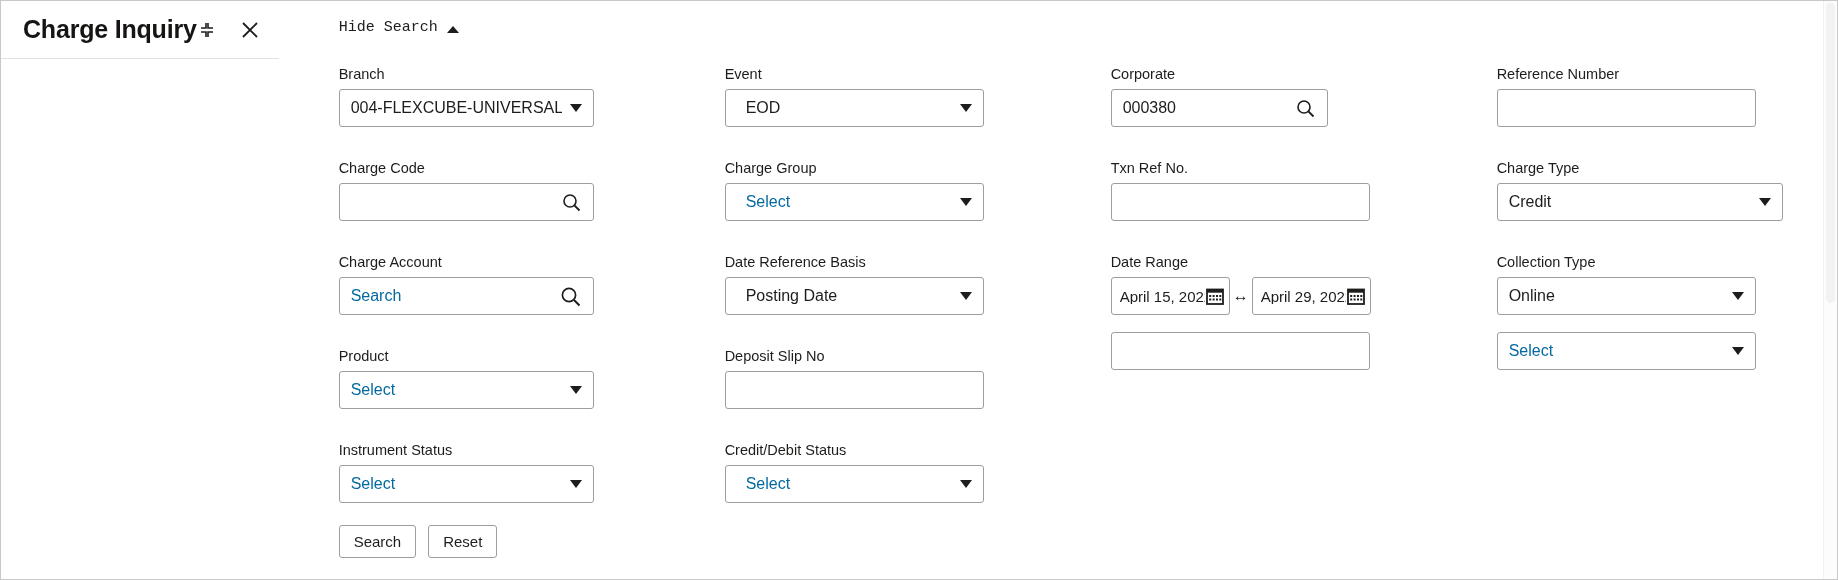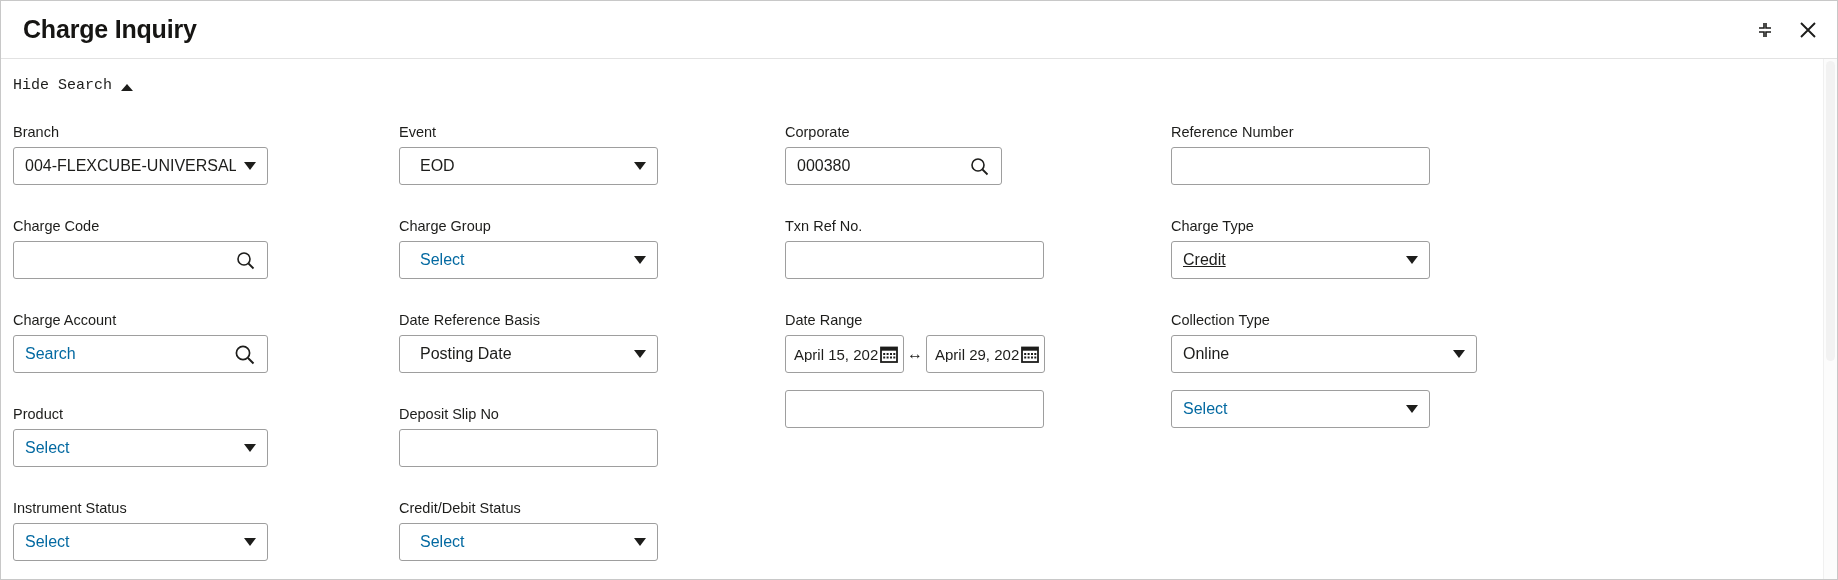--- a/index.html
+++ b/index.html
@@ -12,21 +12,22 @@
     overflow: hidden;
   }
 
   .app-window {
     position: relative;
     width: 1838px;
     height: 580px;
     background: #ffffff;
     border: 1px solid #c8c8c8;
     display: flex;
-    flex-direction: column;
+    flex-direction: row;
+    gap: 48px;
   }
 
   
   .title-bar {
     height: 58px;
     min-height: 58px;
     border-bottom: 1px solid #e2e2e2;
     display: flex;
     align-items: center;
     padding: 0 18px 0 22px;
@@ -311,21 +312,21 @@
 
         <div class="field">
           <div class="field-label">Txn Ref No.</div>
           <div class="control" style="width:259px;">
             <span class="control-value"></span>
           </div>
         </div>
 
         <div class="field">
           <div class="field-label">Charge Type</div>
-          <div class="control" style="width:259px;text-decoration:underline;">
+          <div class="control" style="width:286px;">
             <span class="control-value">Credit</span>
             <span class="select-caret"></span>
           </div>
         </div>
 
         <div class="field">
           <div class="field-label">Charge Account</div>
           <div class="control w255">
             <span class="control-value placeholder">Search</span>
             <span class="search-ico">
@@ -385,21 +386,21 @@
                       <rect x="14.3" y="12.5" width="2" height="2"></rect>
                   </g>
                 </svg>
               </span>
             </div>
           </div>
         </div>
 
         <div class="field">
           <div class="field-label">Collection Type</div>
-          <div class="control" style="width:306px;align-items:center;">
+          <div class="control" style="width:259px;align-items:center;">
             <span class="control-value">Online</span>
             <span class="select-caret"></span>
           </div>
         </div>
 
         <div class="field">
           <div class="field-label">Product</div>
           <div class="control w255">
             <span class="control-value placeholder">Select</span>
             <span class="select-caret"></span>

